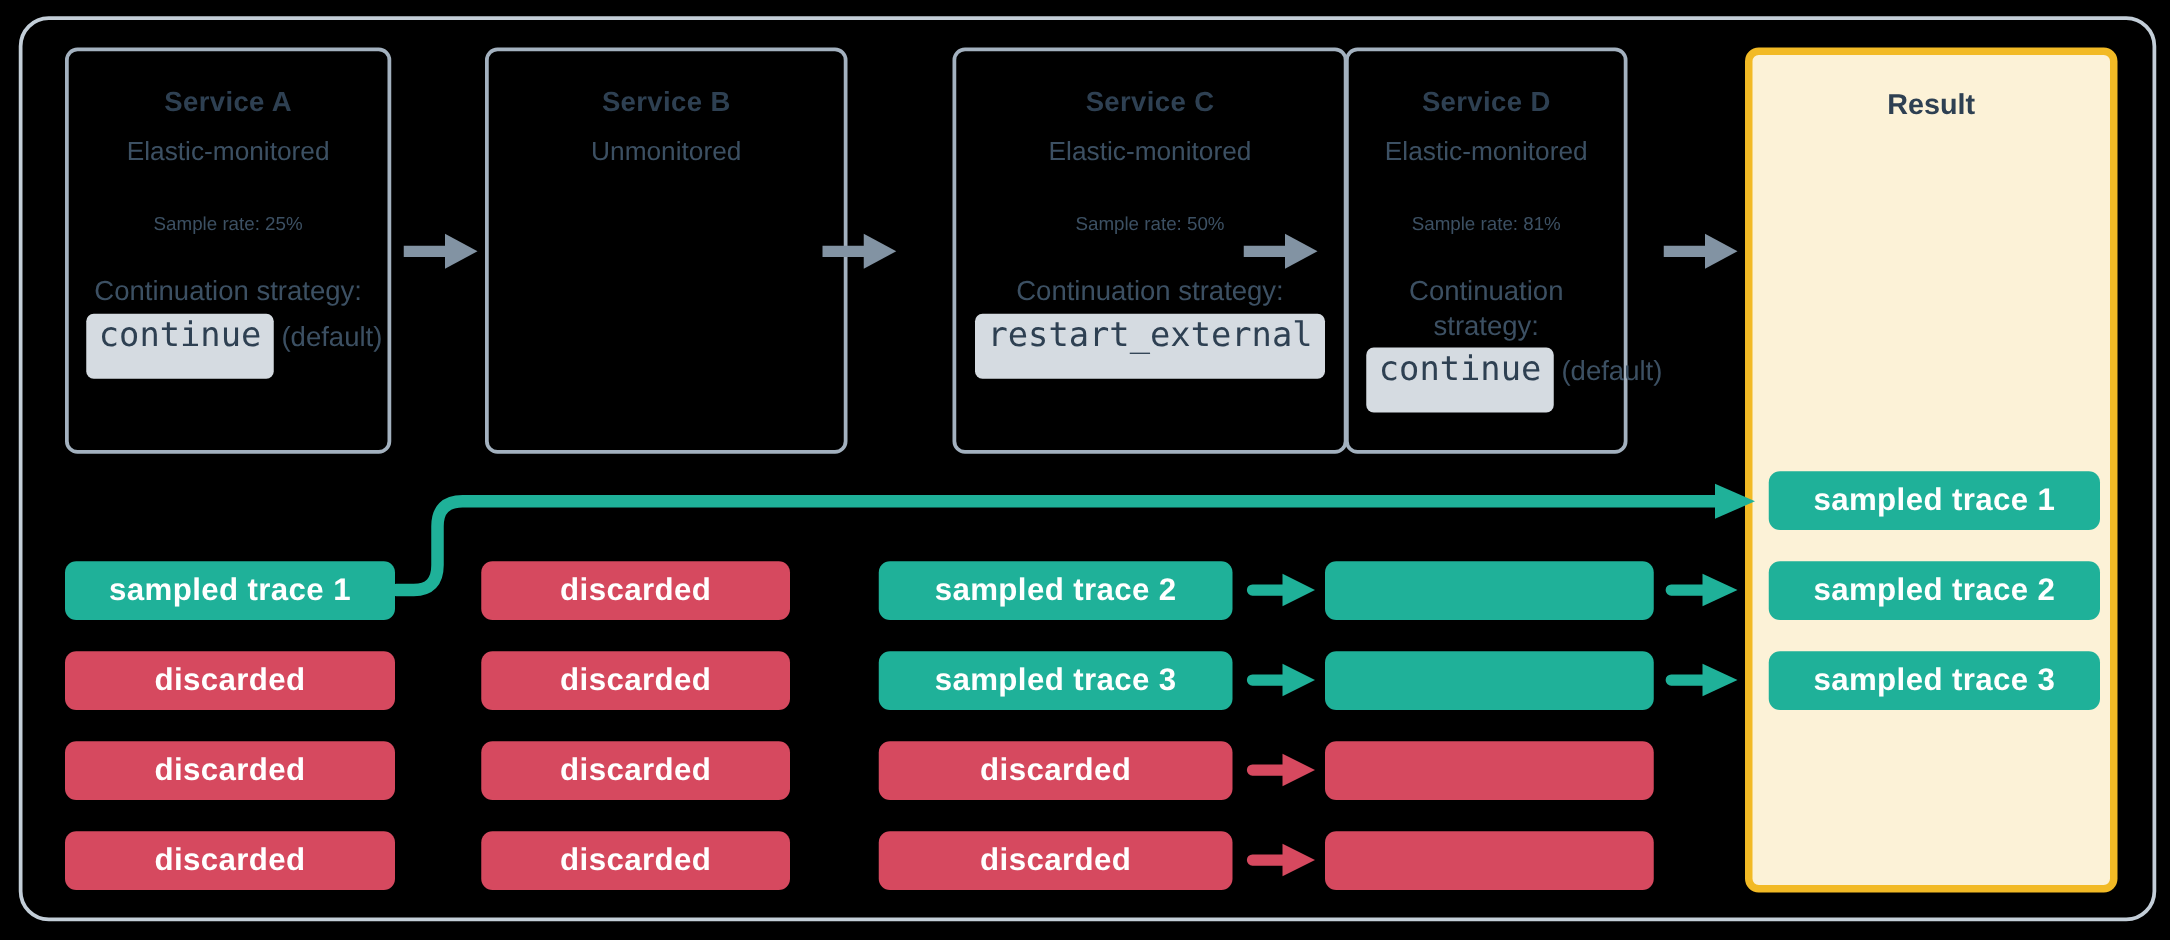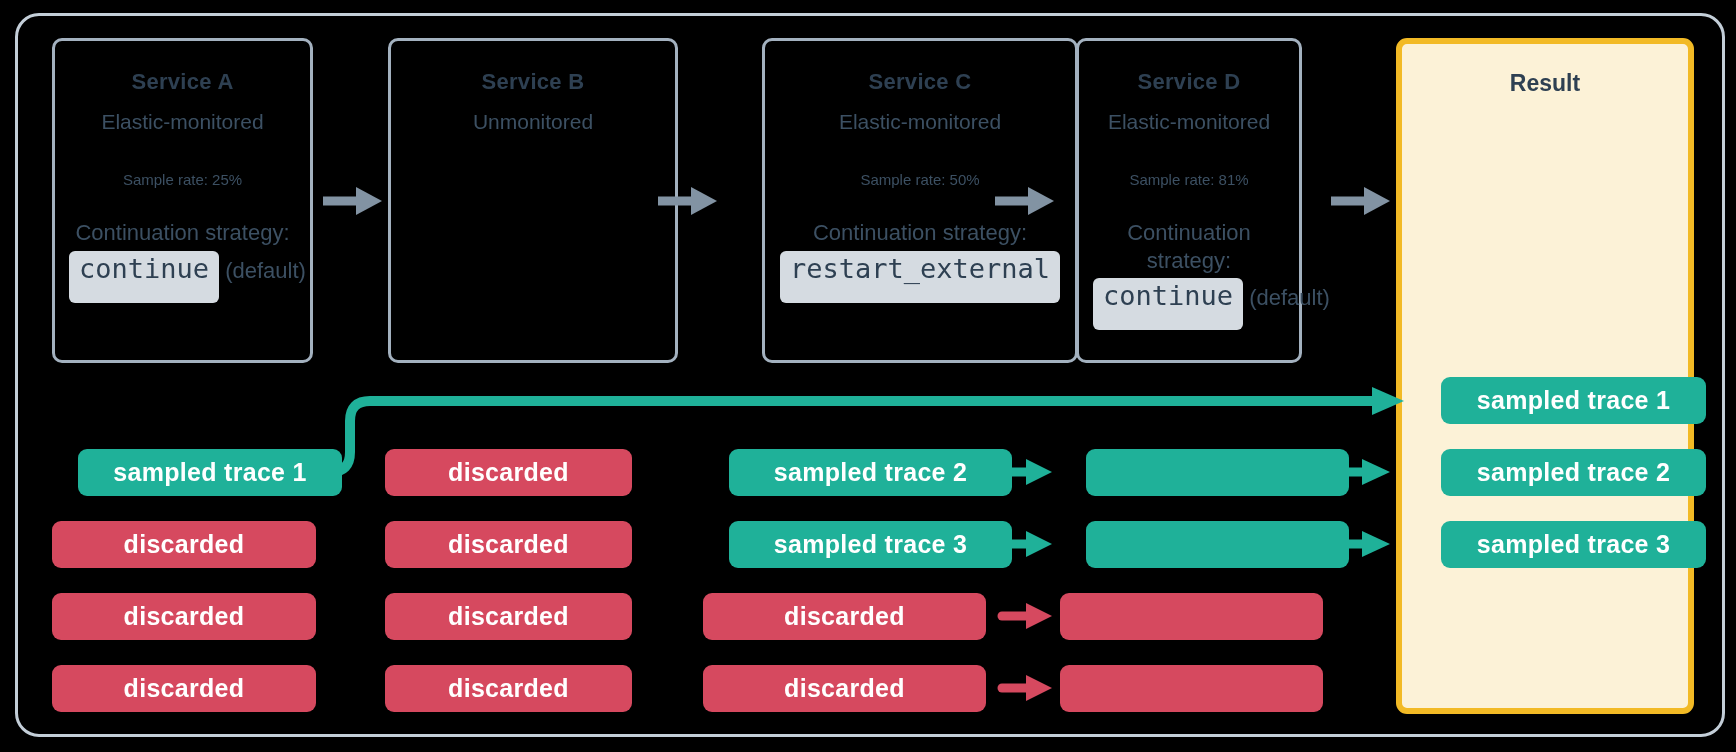--- a/index.html
+++ b/index.html
@@ -86,21 +86,21 @@
     height: 47px;
     border-radius: 9px;
     color: var(--chip-text, #fff);
     font-size: 25px;
     font-weight: bold;
     display: flex;
     align-items: center;
     justify-content: center;
     letter-spacing: 0.3px;
   }
-  .chip.sampled   { background: var(--sampled-teal, #1fb199); margin-left: 26px; }
+  .chip.sampled   { background: var(--sampled-teal, #1fb199); }
   .chip.discarded { background: var(--discarded-red, #d6495f); }
 
   svg.arrow-layer {
     position: absolute;
     left: 0; top: 0;
     width: 1736px; height: 752px;
     pointer-events: none;
   }
   .garrow       { stroke: var(--flow-arrow-gray, #8293a3); stroke-width: 9; }
   .garrow-head  { fill:   var(--flow-arrow-gray, #8293a3); }

